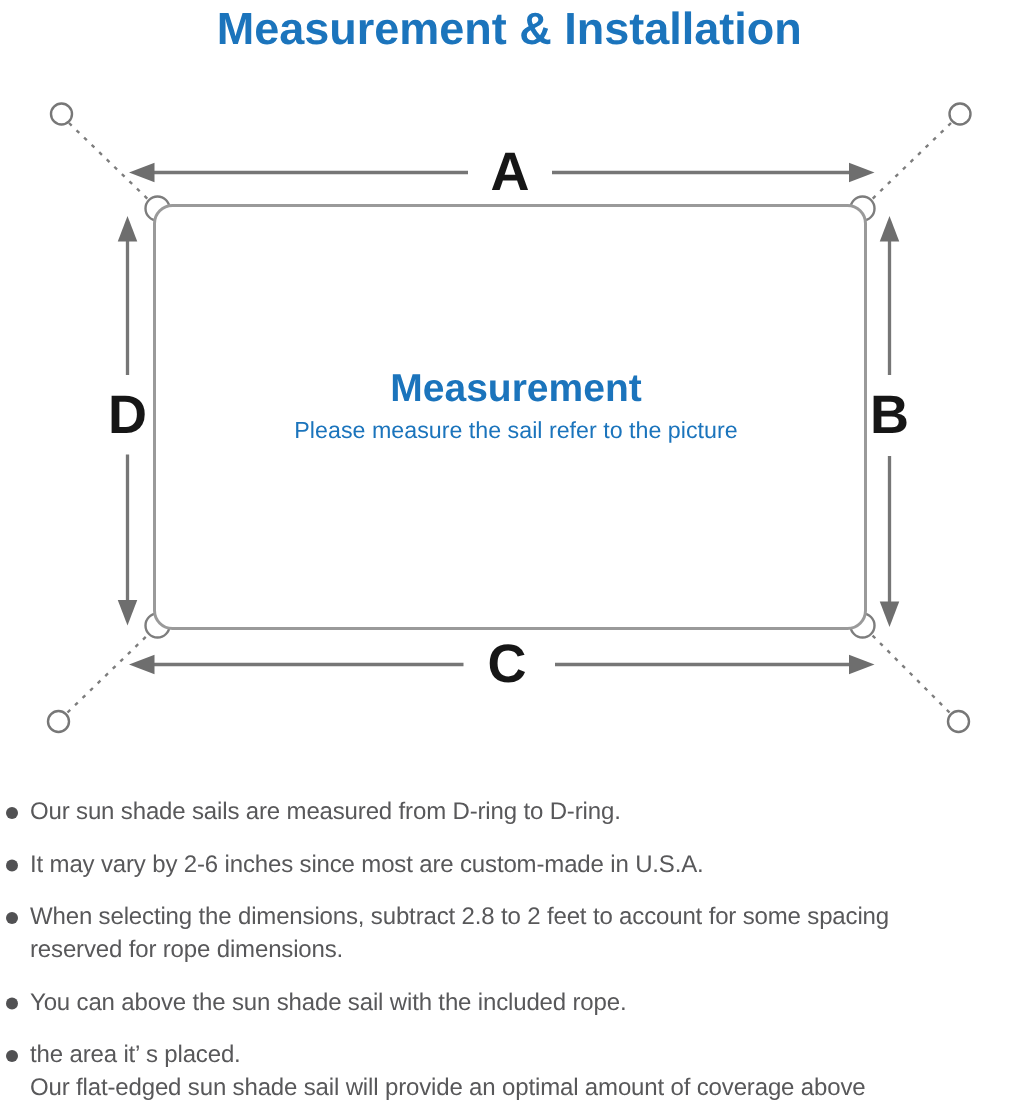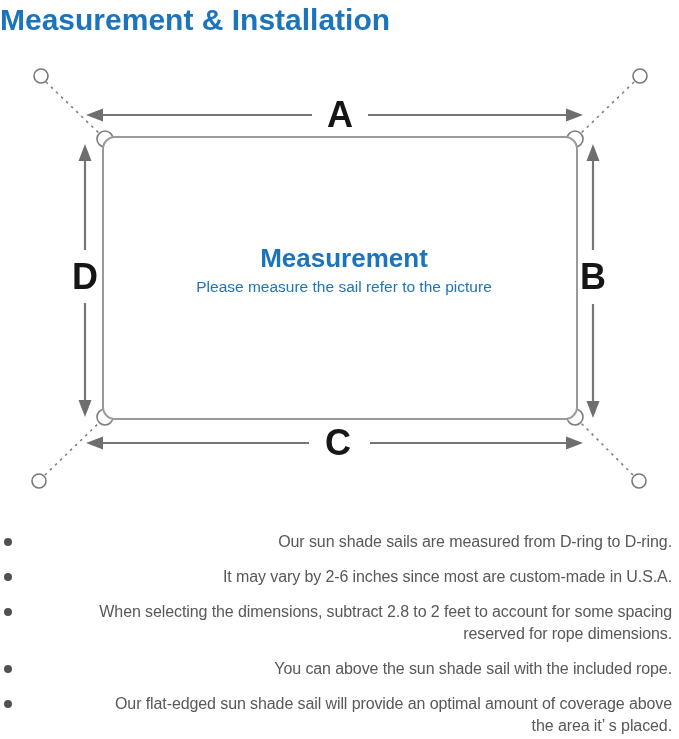--- a/index.html
+++ b/index.html
@@ -3,35 +3,35 @@
 <meta charset="utf-8">
 <style>
   html,body{margin:0;padding:0;}
   body{
     width:679px;height:739px;position:relative;overflow:hidden;
     background:#ffffff;
     font-family:"Liberation Sans", sans-serif;
   }
   .page-title{
     position:absolute;top:0;left:0;width:679px;height:42px;
-    text-align:left;font-size:30px;font-weight:bold;line-height:40px;
+    text-align:center;font-size:30px;font-weight:bold;line-height:40px;
     color:#1b74bc;letter-spacing:0px;margin:0;
   }
   .diagram-wrap{
     position:absolute;top:58px;left:0;width:679px;height:470px;
   }
   svg text{font-family:"Liberation Sans", sans-serif;}
   .dim-label{font-size:36px;font-weight:bold;fill:#161616;}
   .center-title{font-size:26px;font-weight:bold;}
   .center-subtitle{font-size:15.5px;}
   .notes{
     position:absolute;top:531px;left:4px;width:668px;
     color:#58585a;font-size:16px;line-height:22px;letter-spacing:-0.1px;
   }
-  .note-item{display:flex;margin-bottom:13px;text-align:right;}
+  .note-item{display:flex;margin-bottom:13px;}
   .note-dot{
     flex:0 0 8px;width:8px;height:8px;border-radius:50%;
     background:#515153;margin:7px 8px 0 0;
   }
   .note-text{flex:1;}
 </style>
 </head>
 <body>
 
 <h1 class="page-title">Measurement &amp; Installation</h1>
@@ -121,17 +121,17 @@
   </div>
   <div class="note-item">
     <span class="note-dot"></span>
     <div class="note-text">
       <div>You can above the sun shade sail with the included rope.</div>
     </div>
   </div>
   <div class="note-item">
     <span class="note-dot"></span>
     <div class="note-text">
+      <div>the area it’ s placed.</div>
       <div>Our flat-edged sun shade sail will provide an optimal amount of coverage above</div>
-      <div>the area it’ s placed.</div>
     </div>
   </div>
 </div>
 
 </body></html>

